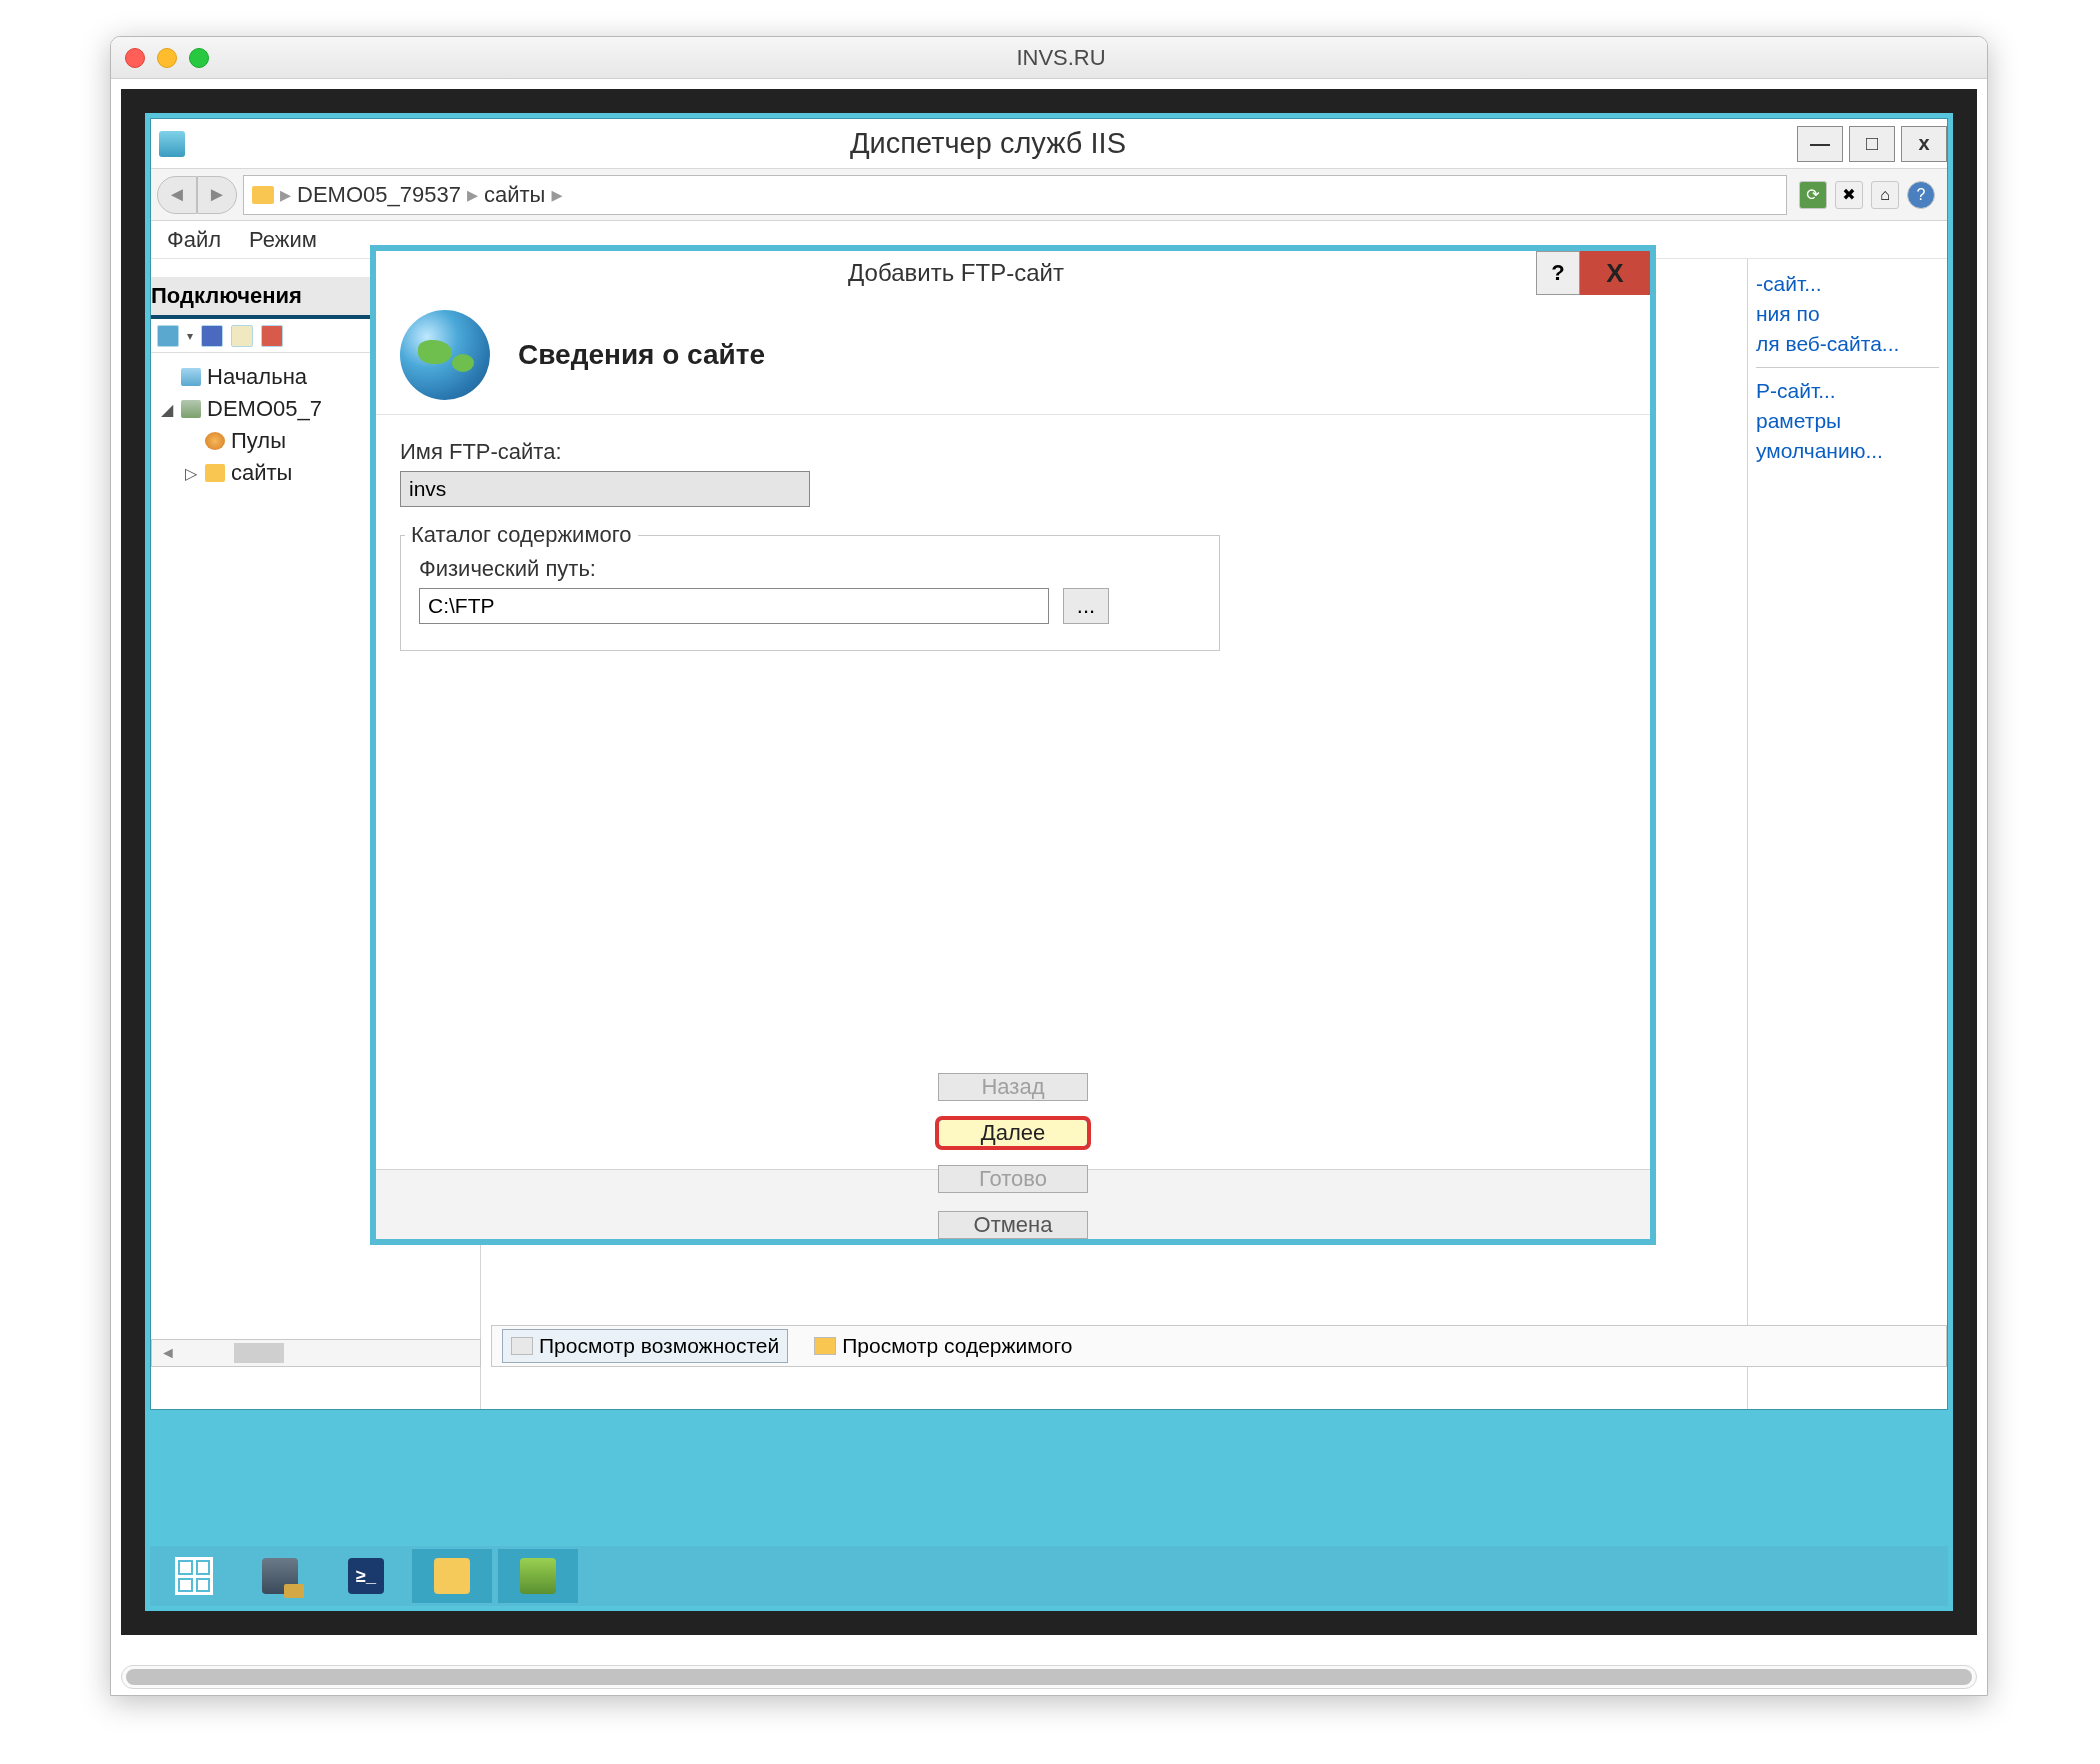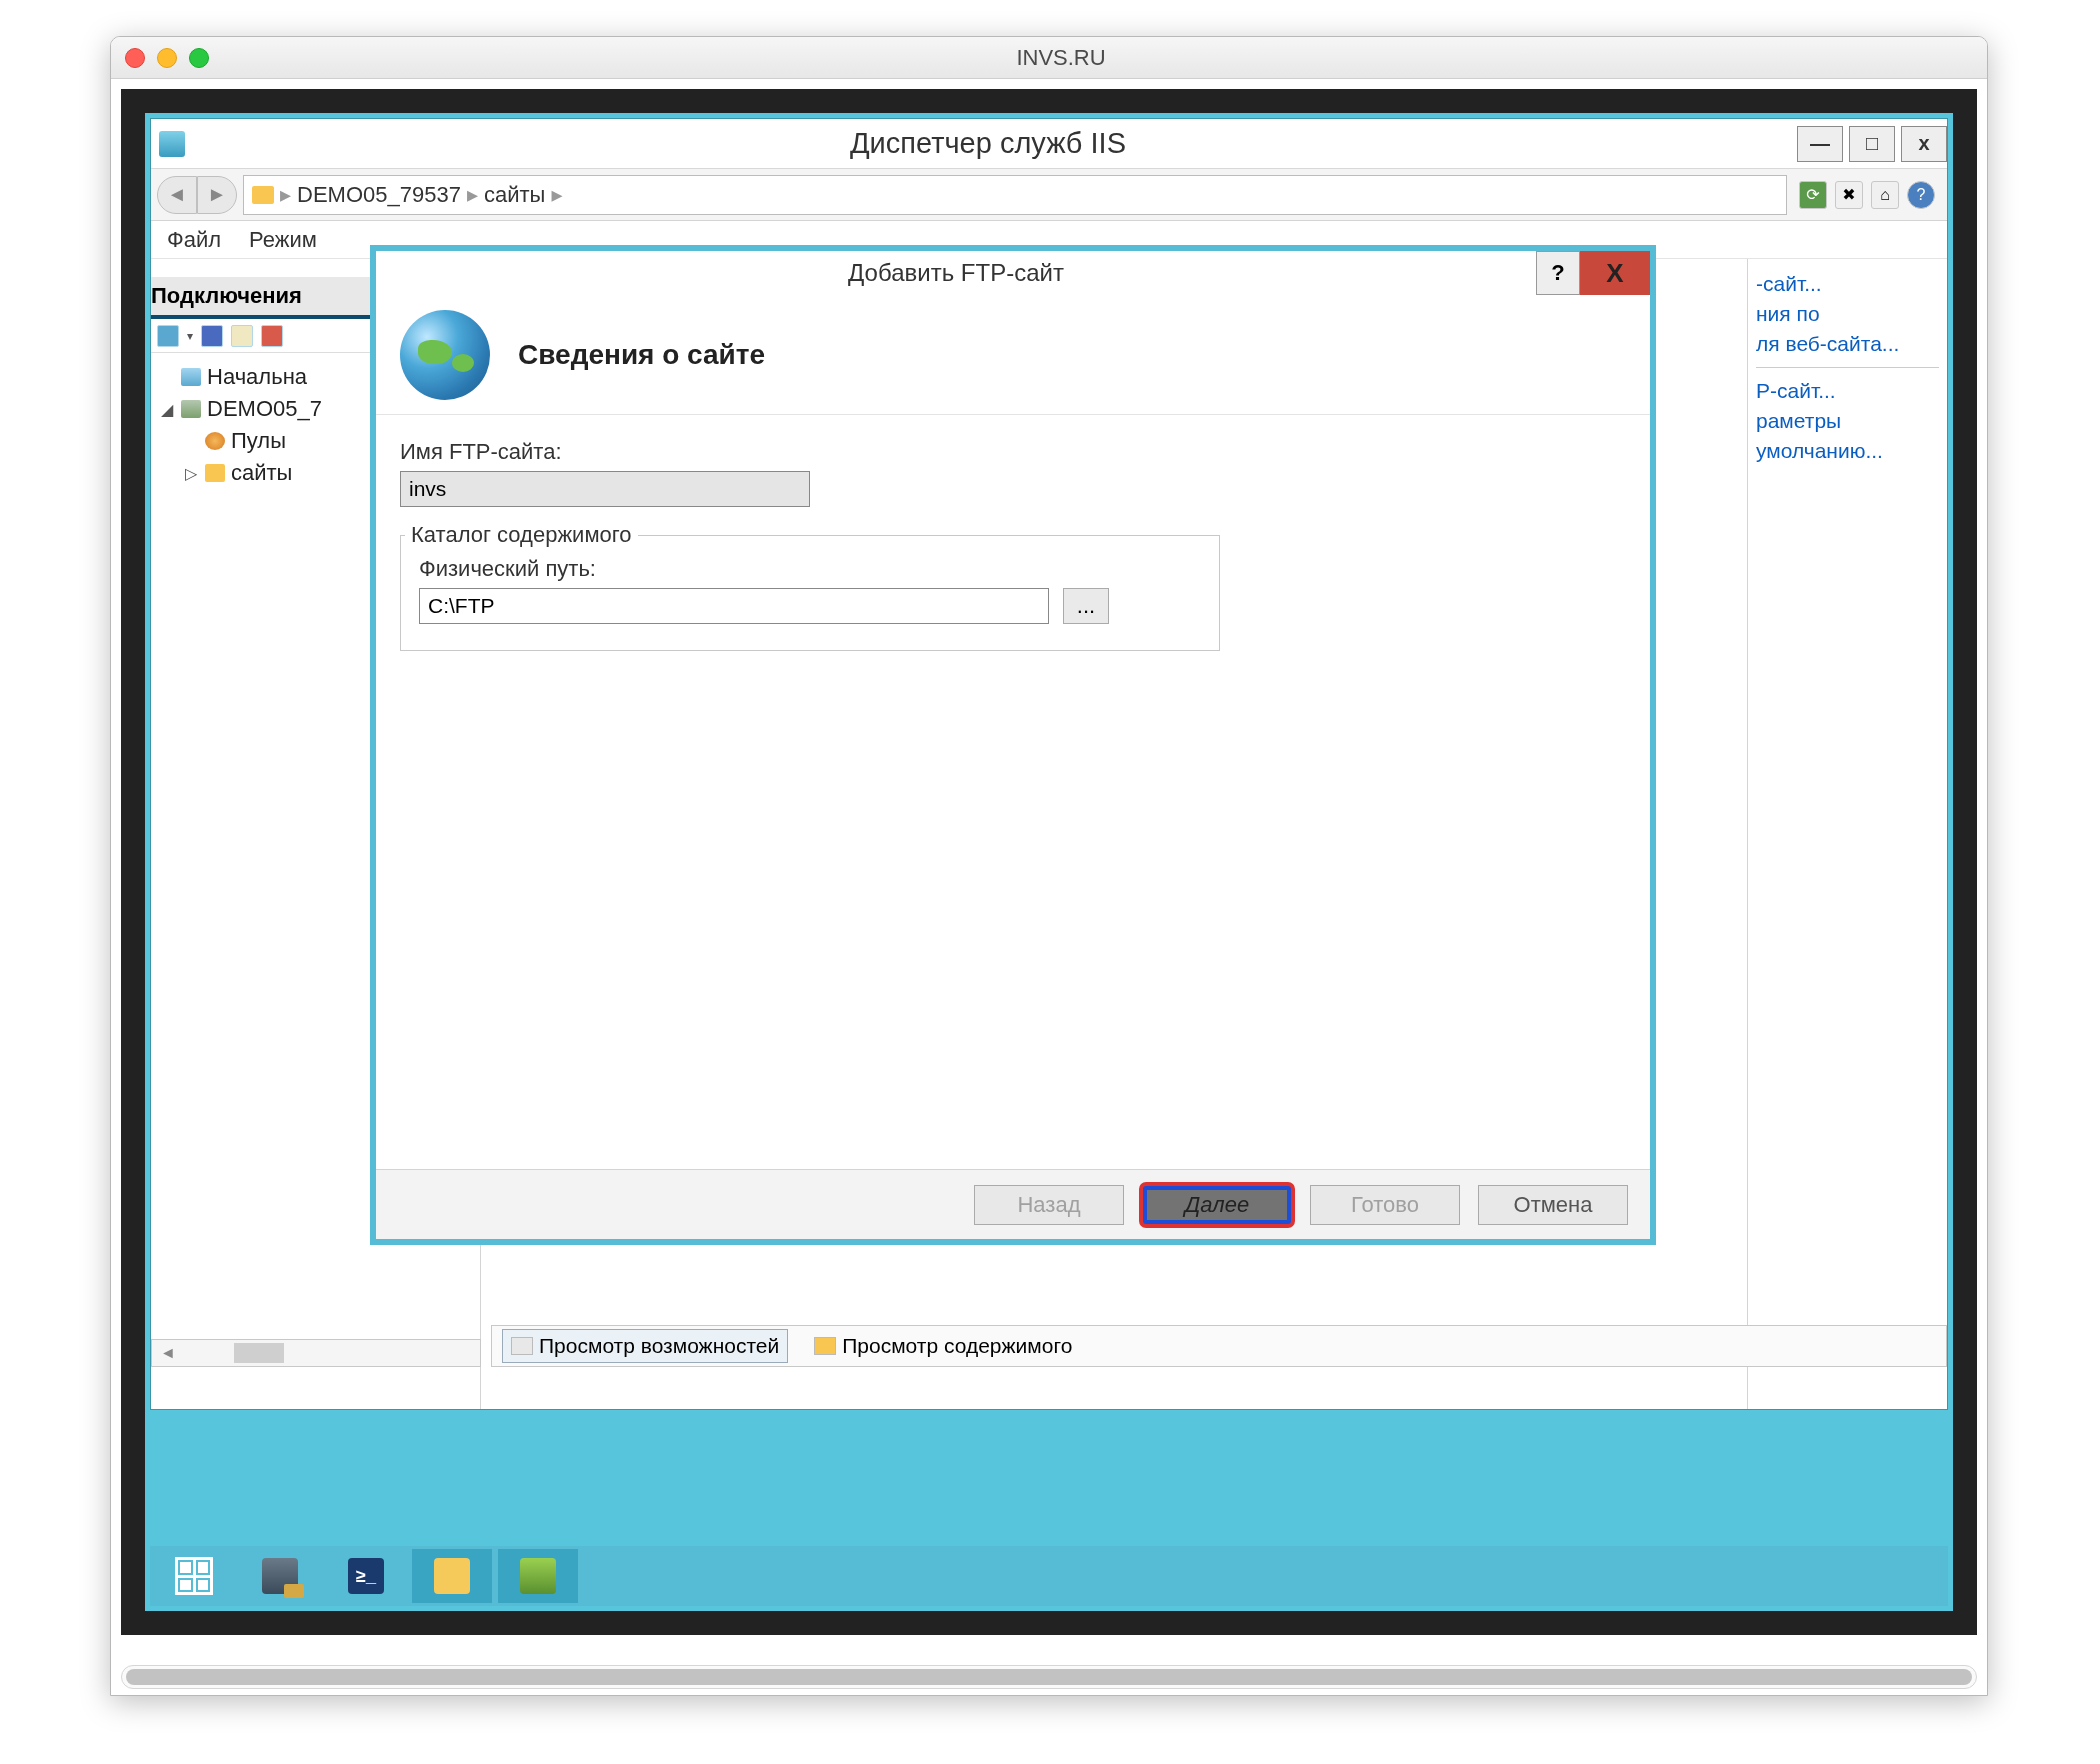--- a/index.html
+++ b/index.html
@@ -83,24 +83,24 @@
   .globe:after { content:''; position:absolute; right:16px; top:44px; width:22px; height:18px; background:#6fbf4f; border-radius:50%; }
   .wiz-banner .heading { font-size:28px; font-weight:600; color:#222; }
   .wiz-body { padding:24px 24px; font-size:22px; color:#333; }
   .fld-label { margin-bottom:6px; }
   .text-input { width:410px; height:36px; border:1px solid #888; padding:0 8px; font-size:21px; background:#e5e5e5; }
   .fieldset { border:1px solid #c8c8c8; margin-top:28px; padding:20px 18px 26px; position:relative; width:820px; }
   .fieldset .legend { position:absolute; top:-14px; left:4px; background:#fff; padding:0 6px; font-size:22px; }
   .path-row { display:flex; gap:14px; align-items:center; margin-top:6px; }
   .path-input { width:630px; height:36px; border:1px solid #888; padding:0 8px; font-size:21px; }
   .browse-btn { width:46px; height:36px; border:1px solid #aaa; background:#eaeaea; font-size:22px; }
-  .wiz-buttons { position:absolute; left:0; right:0; bottom:0; height:70px; border-top:1px solid #d4d4d4; background:#f3f3f3; display:flex; justify-content:flex-end; align-items:center; gap:18px; padding:0 22px; }
+  .wiz-buttons { position:absolute; left:0; right:0; bottom:0; height:70px; border-top:1px solid #d4d4d4; background:#f3f3f3; display:flex; justify-content:flex-end; align-items:center; gap:18px; padding:0 22px;flex-direction:column; }
   .btn { width:150px; height:40px; border:1px solid #aaa; background:#e8e8e8; font-size:22px; color:#555; }
   .btn.disabled { color:#a0a0a0; }
-  .btn.primary { background:#737373; color:#222; border:5px solid #1d4ed8; outline:4px solid #d33; outline-offset:-1px; border-radius:4px;font-style:italic; }
+  .btn.primary { background:#fef9c3; color:#222; border:1px solid #1d4ed8; outline:4px solid #d33; outline-offset:-1px; border-radius:4px; }
 
   
   .taskbar { position:absolute; left:5px; right:5px; bottom:5px; height:60px; background:#56bcd6; display:flex; align-items:center; gap:6px; padding:0 4px; }
   .tb-btn { width:80px; height:54px; display:flex; align-items:center; justify-content:center; }
   .tb-btn.active { background:#3aa5c2; }
   .tb-start { background:#fff; width:38px; height:38px; display:grid; grid-template-columns:1fr 1fr; grid-template-rows:1fr 1fr; gap:3px; padding:3px; }
   .tb-start span { background:#fff; border:2px solid #56bcd6; }
   .tb-ico { width:36px; height:36px; border-radius:4px; }
   .tb-ico.srv { background:linear-gradient(#6a7a88,#3a4a5a); position:relative; }
   .tb-ico.srv:after { content:''; position:absolute; right:-6px; bottom:-4px; width:20px; height:14px; background:#d4a844; border-radius:2px; }

